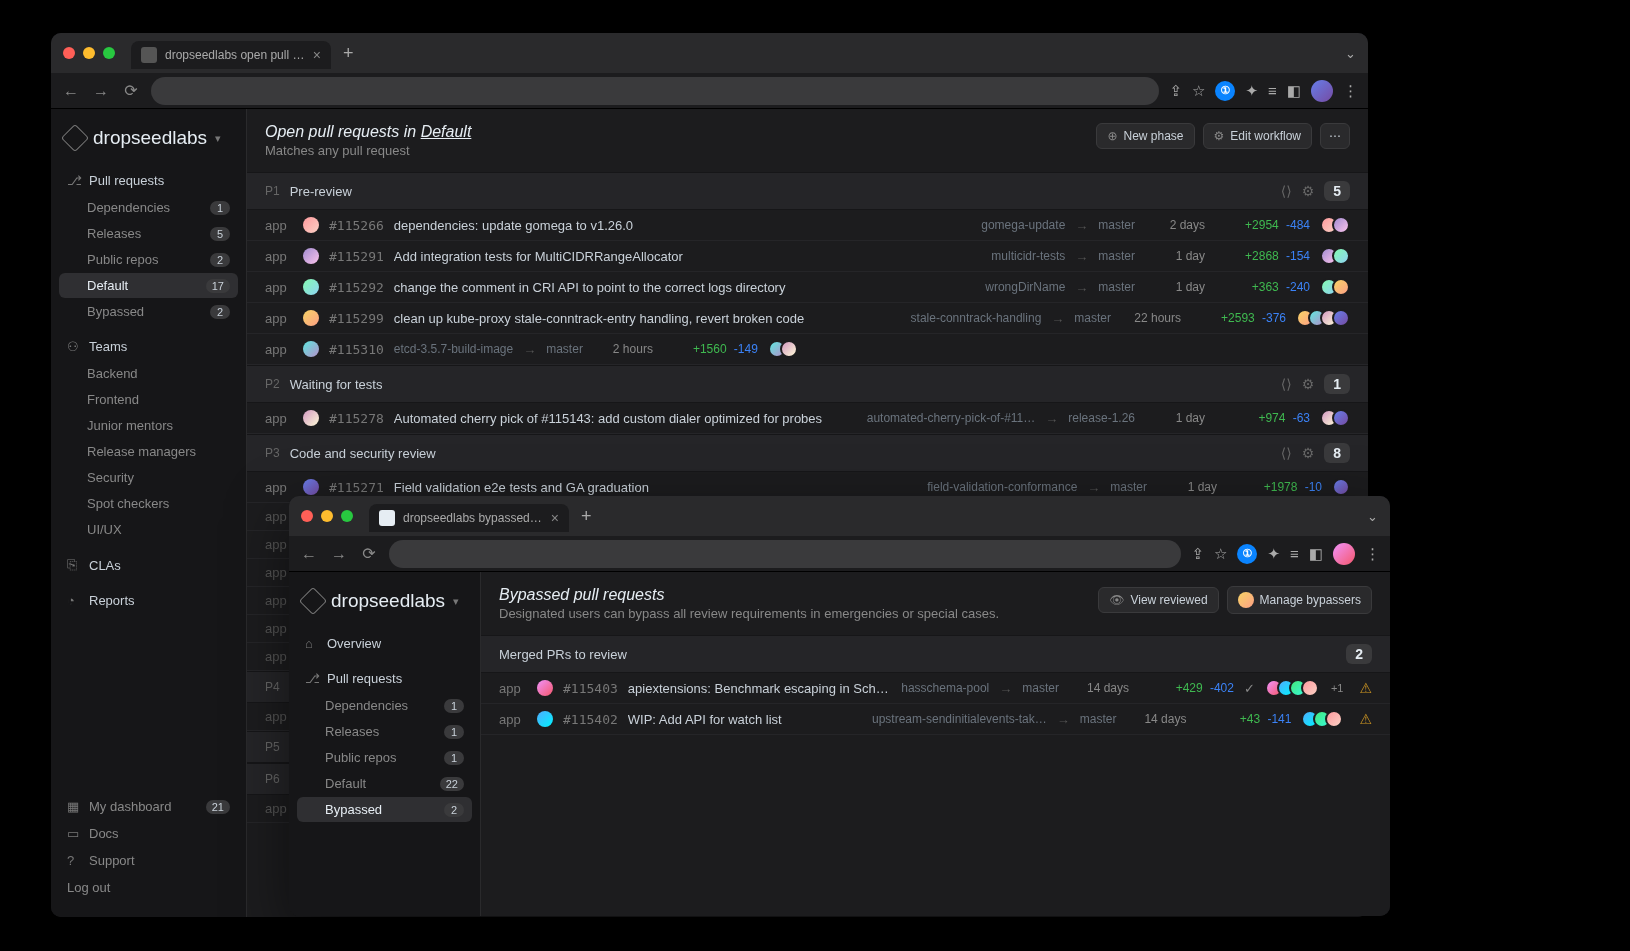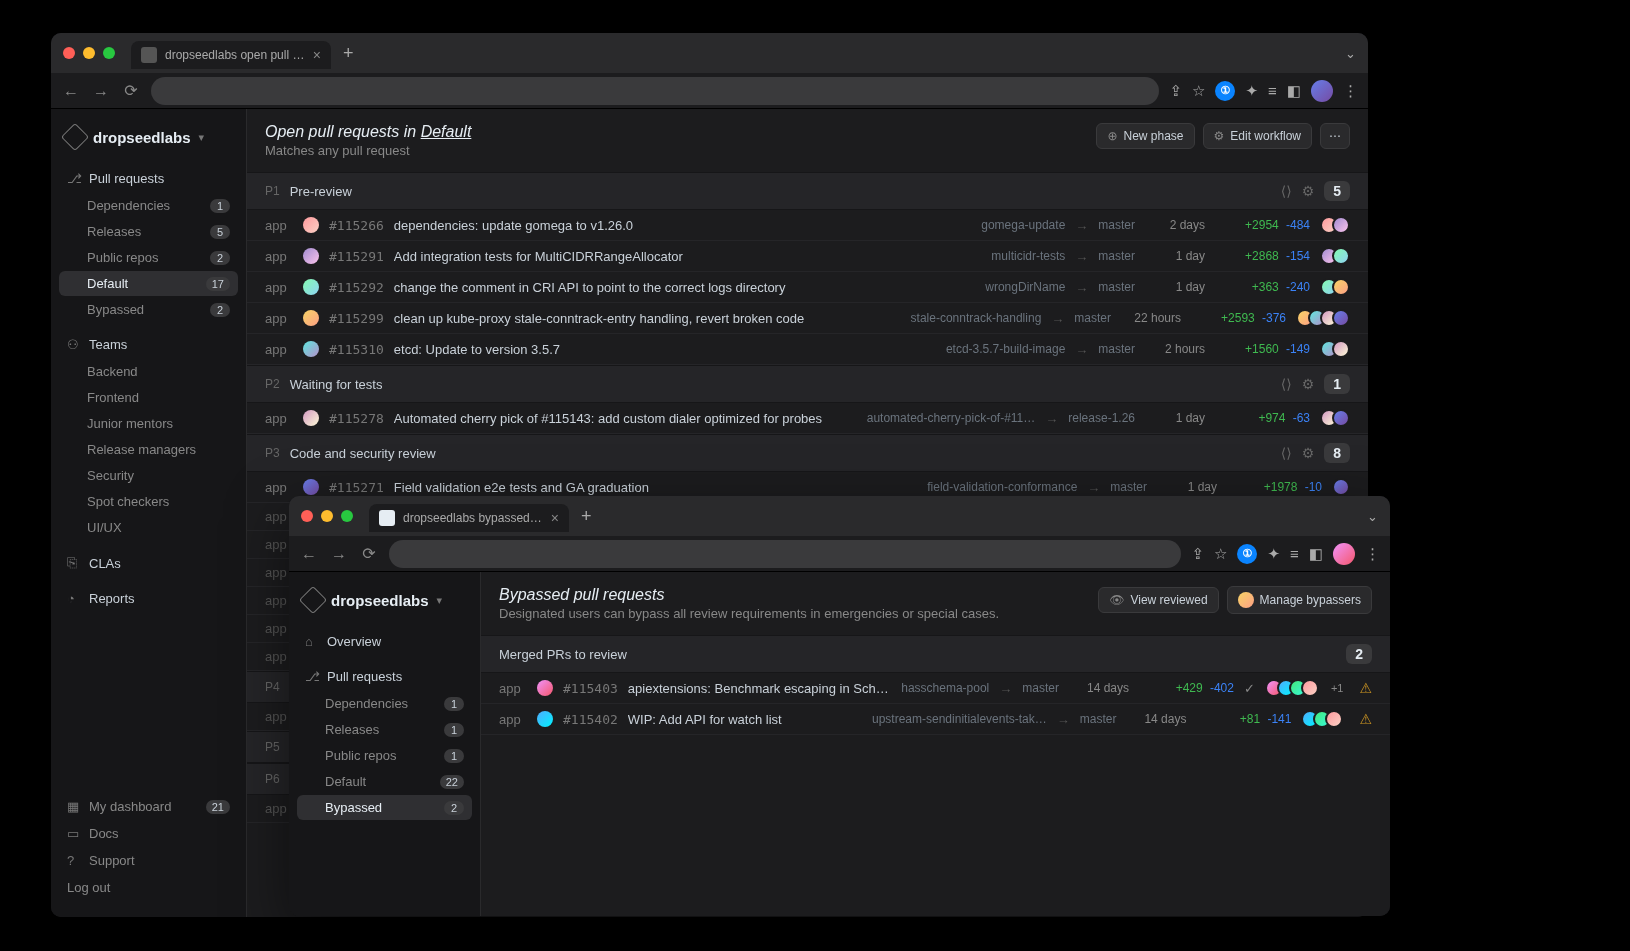--- a/index.html
+++ b/index.html
@@ -22,21 +22,21 @@
 .omni{flex:1;height:28px;background:#3a3a3c;border-radius:14px;}
 .tool-ico{color:#aaa;font-size:15px;cursor:pointer;}
 .round-ico{width:20px;height:20px;border-radius:50%;display:inline-flex;align-items:center;justify-content:center;font-size:11px;font-weight:bold;}
 .blue{background:#0a84ff;color:#fff;}
 .avatar{width:22px;height:22px;border-radius:50%;background:linear-gradient(135deg,#6e8efb,#a777e3);}
 .app-body{display:flex;height:calc(100% - 76px);}
 .sidebar{width:196px;background:#161618;border-right:1px solid #2a2a2c;padding:12px 0;display:flex;flex-direction:column;}
 .sidebar2{width:192px;}
 .ws-head{display:flex;align-items:center;gap:8px;padding:6px 14px 14px;}
 .ws-ico{width:20px;height:20px;border:1.5px solid #777;border-radius:3px;transform:rotate(45deg);}
-.ws-name{font-size:15px;font-weight:700;color:#e6edf3;}
+.ws-name{font-size:19px;font-weight:400;color:#e6edf3;}
 .ws-chev{color:#777;font-size:11px;}
 .side-section{padding:4px 8px;}
 .side-head{display:flex;align-items:center;gap:8px;padding:6px 8px;color:#c9d1d9;font-size:13px;cursor:pointer;}
 .side-head .ico{color:#777;font-size:13px;width:14px;}
 .side-item{display:flex;align-items:flex-end;justify-content:space-between;padding:5px 8px 5px 28px;color:#888;font-size:13px;border-radius:6px;cursor:pointer;margin:1px 0;}
 .side-item.active{background:#2f2f32;color:#e6edf3;}
 .side-item.active2{background:#2f2f32;color:#e6edf3;font-weight:500;}
 .badge{background:#3a3a3c;color:#c9d1d9;font-size:11px;padding:1px 6px;border-radius:8px;min-width:20px;text-align:center;}
 .side-foot{margin-top:auto;padding:4px 8px;}
 .side-foot .side-head{color:#888;}
@@ -313,21 +313,20 @@
               <div class="a grad5"></div>
               <div class="a grad6"></div>
               <div class="a grad7"></div>
             </div>
 
   </div>
           <div class="pr-row">
     <span class="pr-repo">app</span>
     <div class="pr-av grad5"></div>
     <span class="pr-num">#115310</span>
-    <span class="pr-title">etcd: Update to version 3.5.7</span>
     <span class="pr-branch">etcd-3.5.7-build-image</span>
     <span class="pr-arrow">→</span>
     <span class="pr-branch">master</span>
     <span class="pr-age">2 hours</span>
     <span class="pr-diff"><span class="add">+1560</span> <span class="del">-149</span></span>
 
     <div class="pr-avs">
               <div class="a grad5"></div>
               <div class="a grad6"></div>
             </div>
@@ -557,21 +556,21 @@
   </div>
           <div class="pr-row">
     <span class="pr-repo">app</span>
     <div class="pr-av grad9"></div>
     <span class="pr-num">#115402</span>
     <span class="pr-title">WIP: Add API for watch list</span>
     <span class="pr-branch">upstream-sendinitialevents-tak…</span>
     <span class="pr-arrow">→</span>
     <span class="pr-branch">master</span>
     <span class="pr-age">14 days</span>
-    <span class="pr-diff"><span class="add">+81</span> <span class="del">-141</span></span>
+    <span class="pr-diff"><span class="add">+43</span> <span class="del">-141</span></span>
 
     <div class="pr-avs">
               <div class="a grad9"></div>
               <div class="a grad10"></div>
               <div class="a grad1"></div>
             </div>
 
     <span class="pr-warn">⚠</span>
   </div>
         </div>

